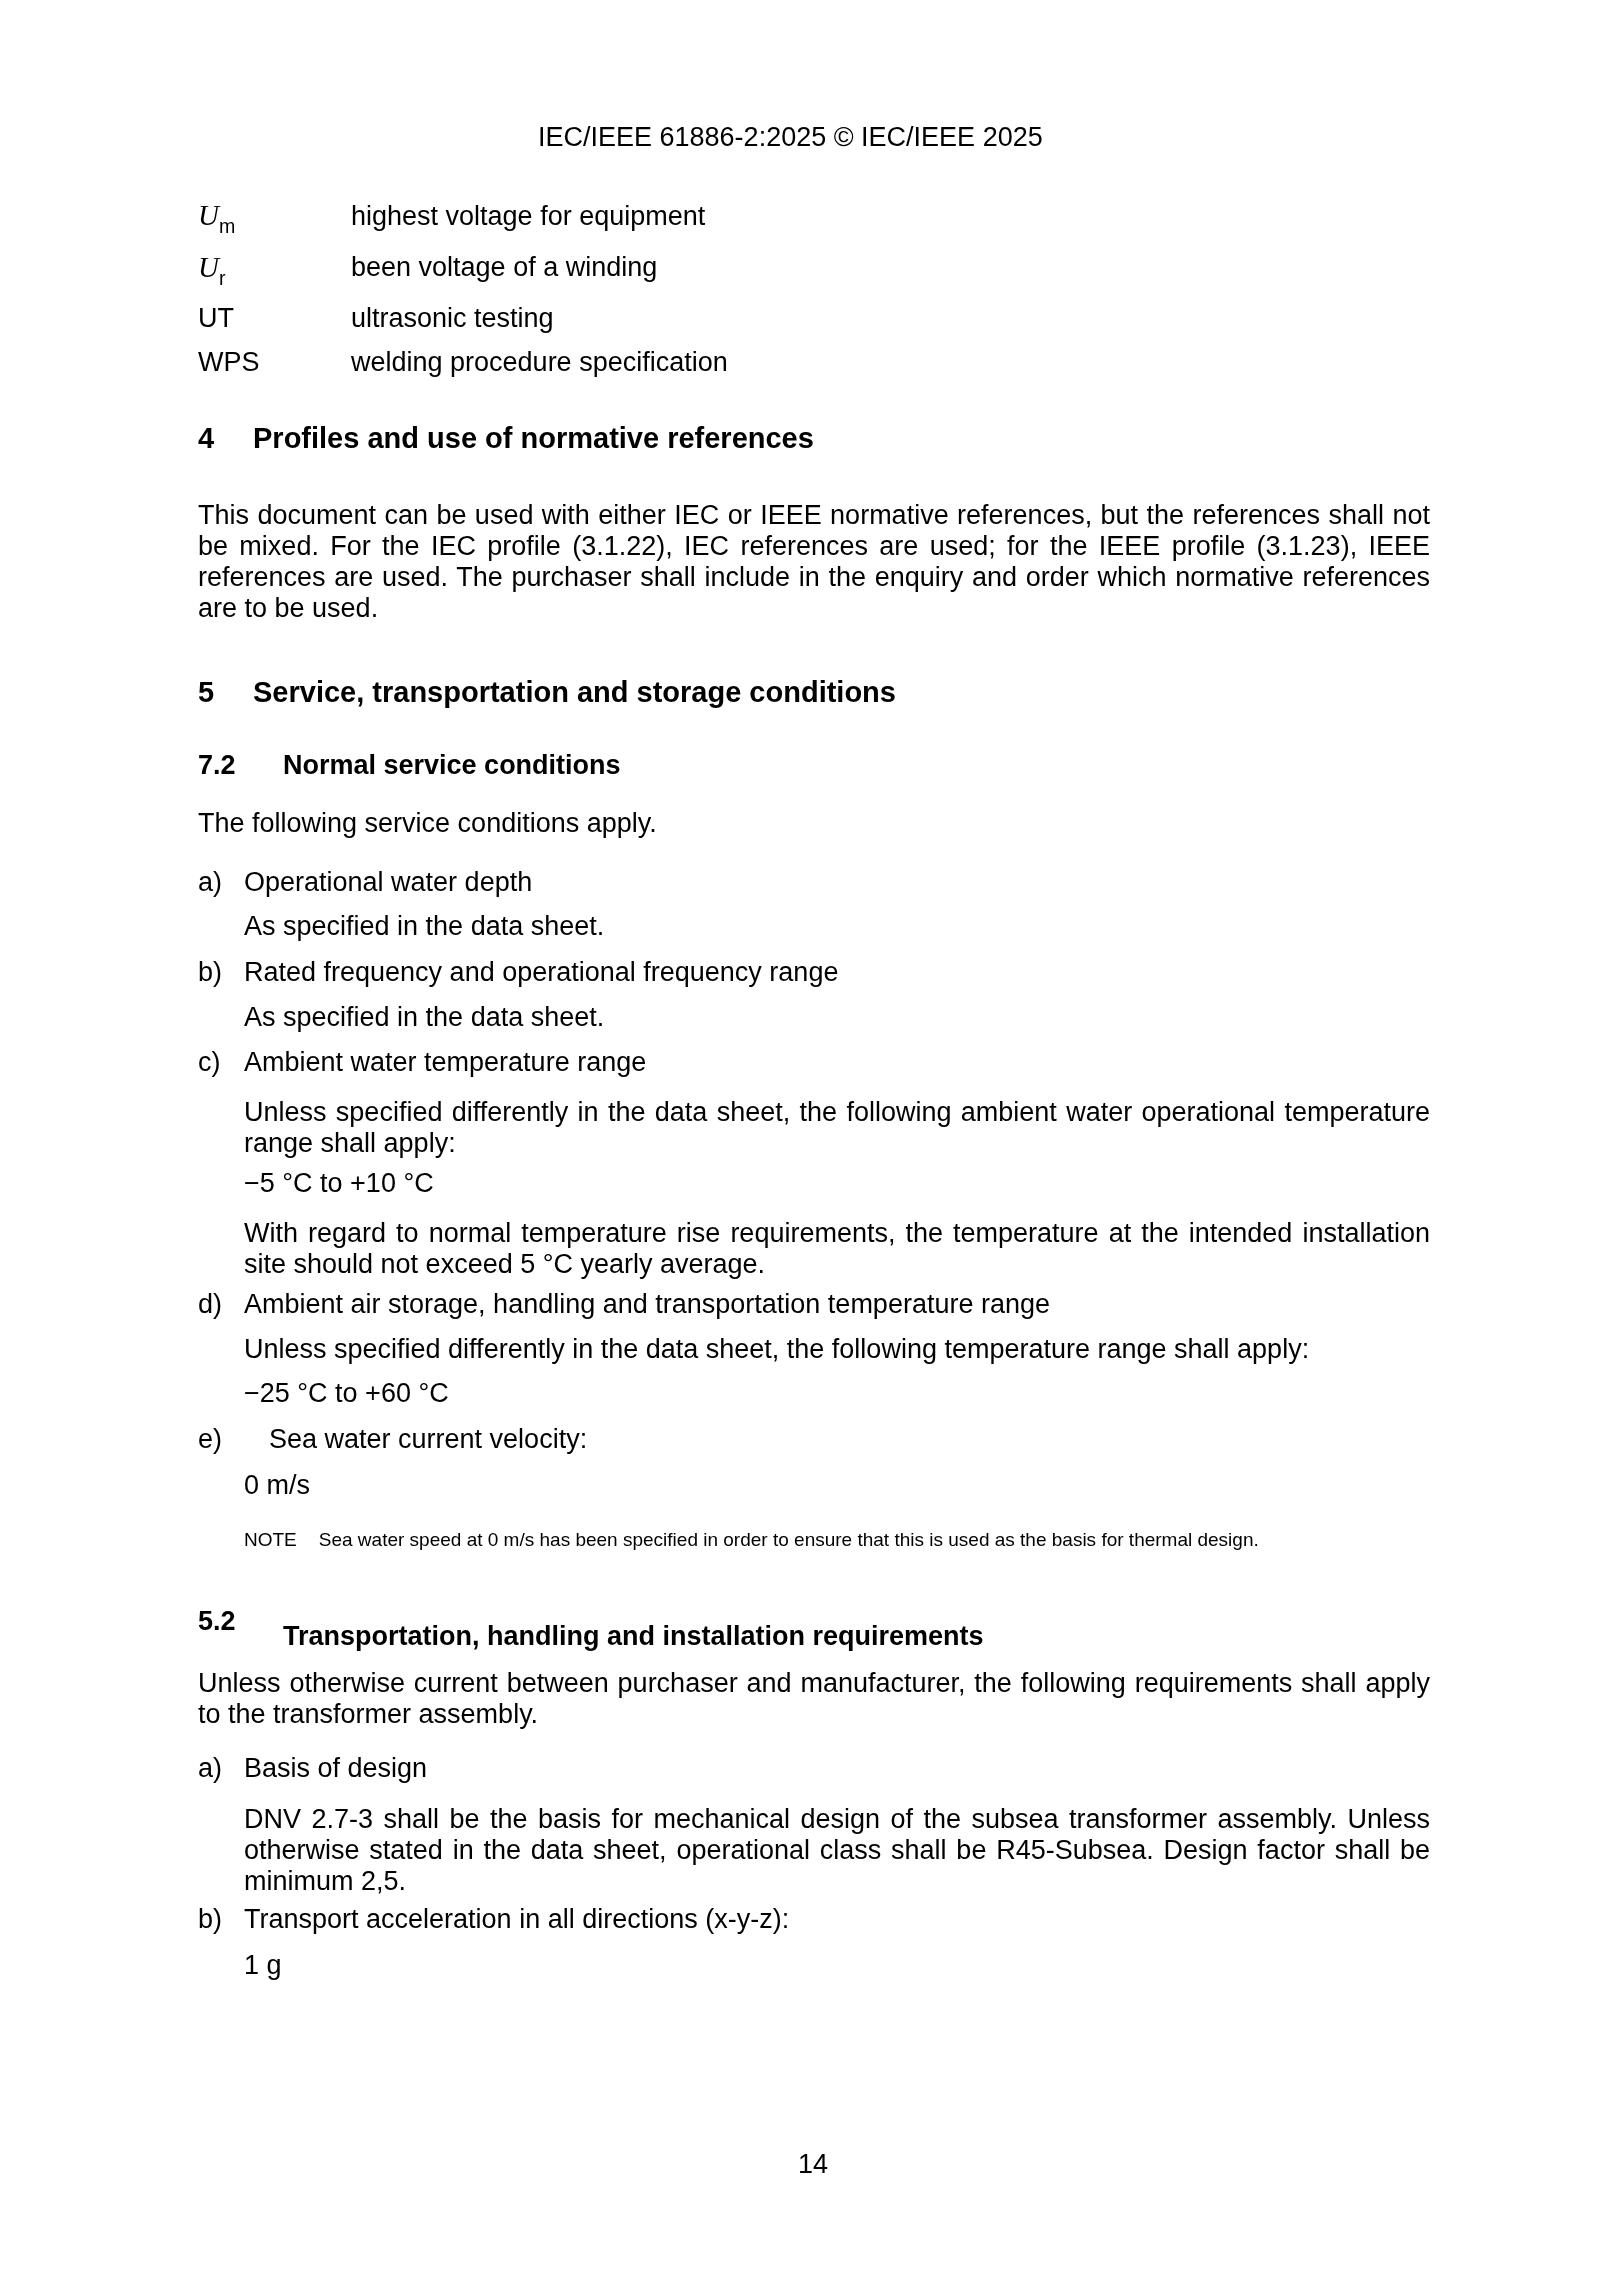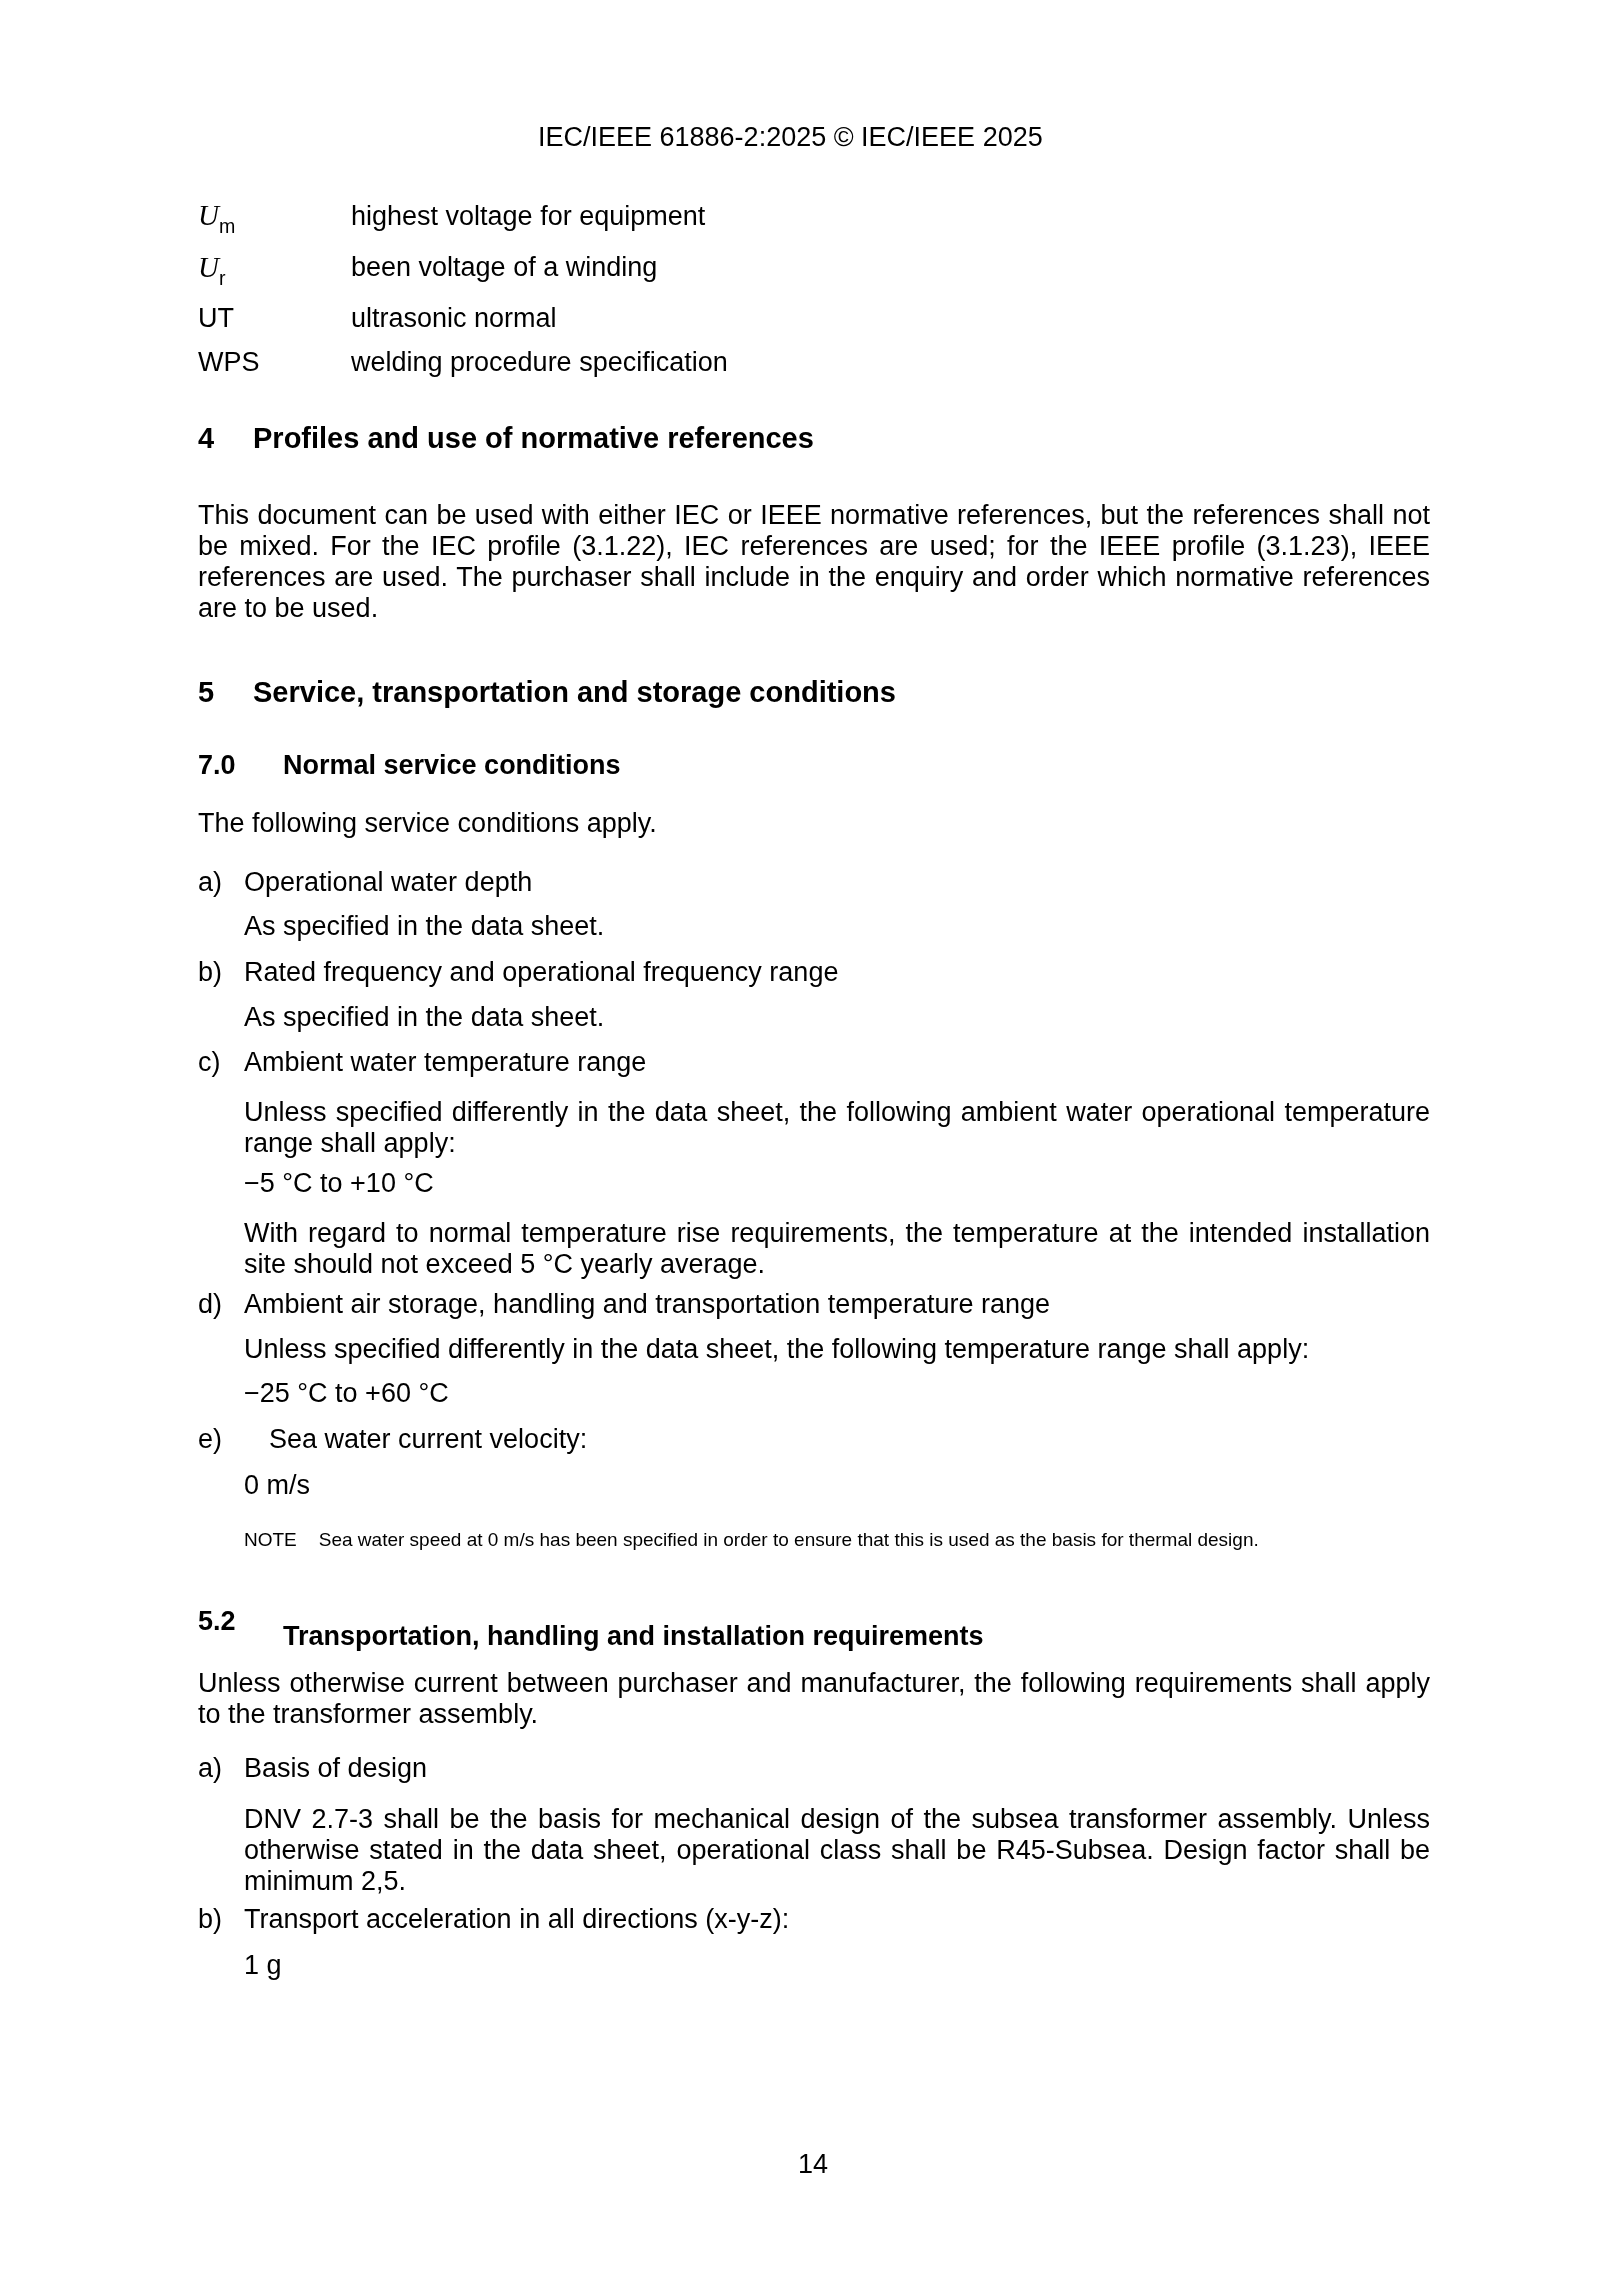--- a/index.html
+++ b/index.html
@@ -24,34 +24,34 @@
     <span>U</span><span class="sub">m</span>
   </div>
   <div class="abs body-txt" style="left:351px; top:203px;">highest voltage for equipment</div>
 
   <div class="abs sym" style="left:198px; top:253px;">
     <span>U</span><span class="sub">r</span>
   </div>
   <div class="abs body-txt" style="left:351px; top:254px;">been voltage of a winding</div>
 
   <div class="abs body-txt" style="left:198px; top:305px;">UT</div>
-  <div class="abs body-txt" style="left:351px; top:305px;">ultrasonic normal</div>
+  <div class="abs body-txt" style="left:351px; top:305px;">ultrasonic testing</div>
 
   <div class="abs body-txt" style="left:198px; top:349px;">WPS</div>
   <div class="abs body-txt" style="left:351px; top:349px;">welding procedure specification</div>
 </div>
 
 <div class="abs h1" style="left:198px; top:424px;">4</div>
 <div class="abs h1" style="left:253px; top:424px;">Profiles and use of normative references</div>
 <div class="just" style="left:198px; top:492px; width:1232px;">This document can be used with either IEC or IEEE normative references, but the references shall not be mixed. For the IEC profile (3.1.22), IEC references are used; for the IEEE profile (3.1.23), IEEE references are used. The purchaser shall include in the enquiry and order which normative references are to be used.</div>
 
 <div class="abs h1" style="left:198px; top:678px;">5</div>
 <div class="abs h1" style="left:253px; top:678px;">Service, transportation and storage conditions</div>
 
-<div class="abs h2" style="left:198px; top:752px;">7.0</div>
+<div class="abs h2" style="left:198px; top:752px;">7.2</div>
 <div class="abs h2" style="left:283px; top:752px;">Normal service conditions</div>
 <div class="abs body-txt" style="left:198px; top:810px;">The following service conditions apply.</div>
 
 <div class="abs body-txt" style="left:198px; top:869px;">a)</div>
 <div class="abs body-txt" style="left:244px; top:869px;">Operational water depth</div>
 <div class="abs body-txt" style="left:244px; top:913px;">As specified in the data sheet.</div>
 
 <div class="abs body-txt" style="left:198px; top:959px;">b)</div>
 <div class="abs body-txt" style="left:244px; top:959px;">Rated frequency and operational frequency range</div>
 <div class="abs body-txt" style="left:244px; top:1004px;">As specified in the data sheet.</div>

